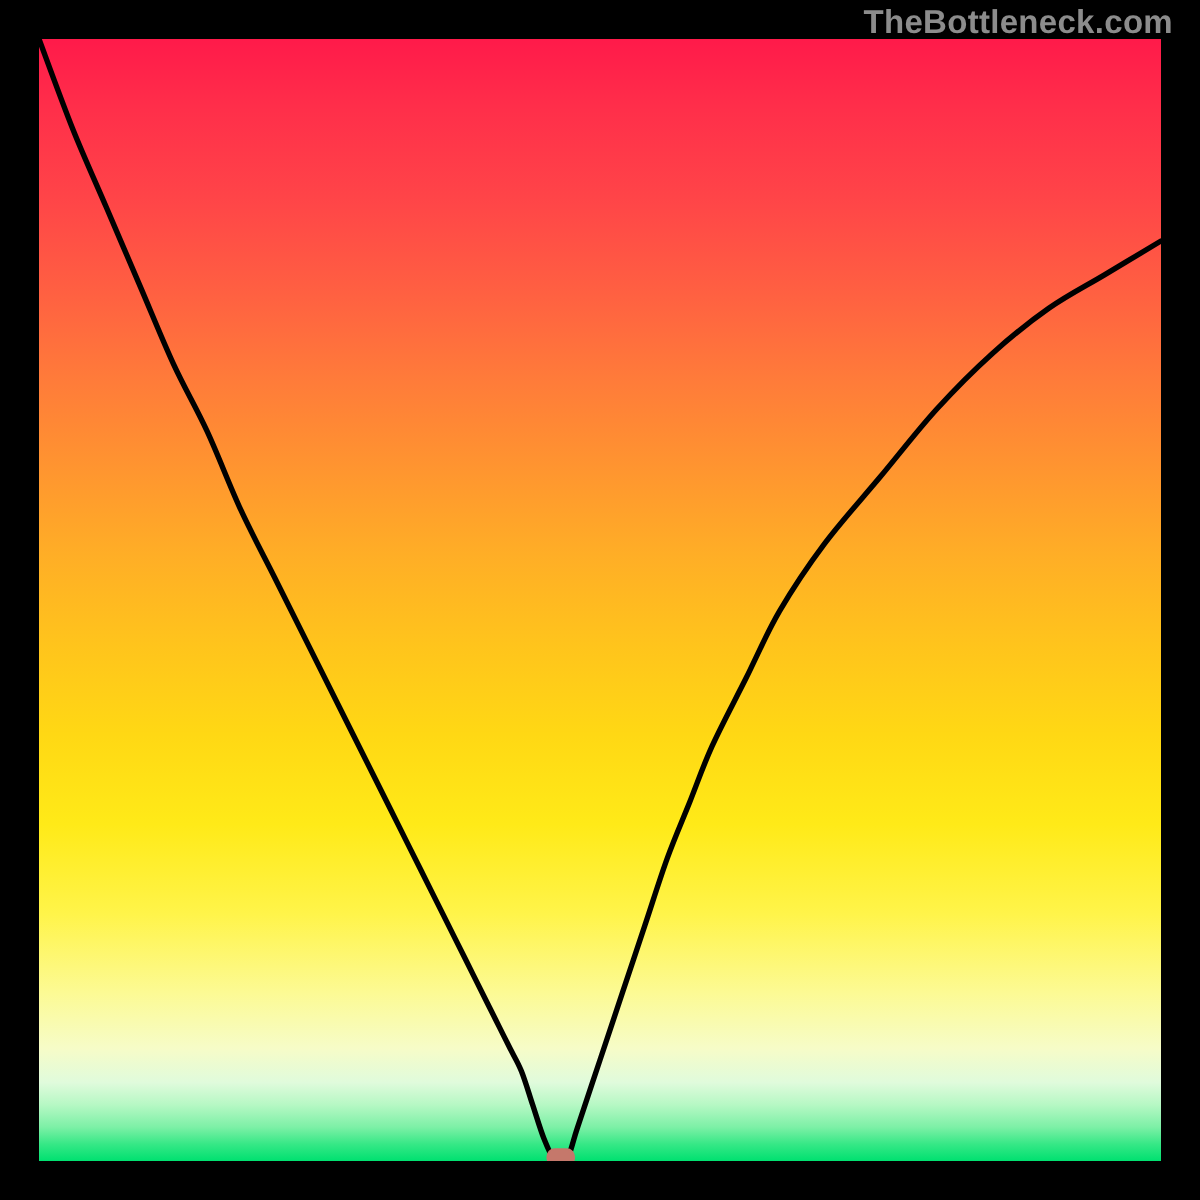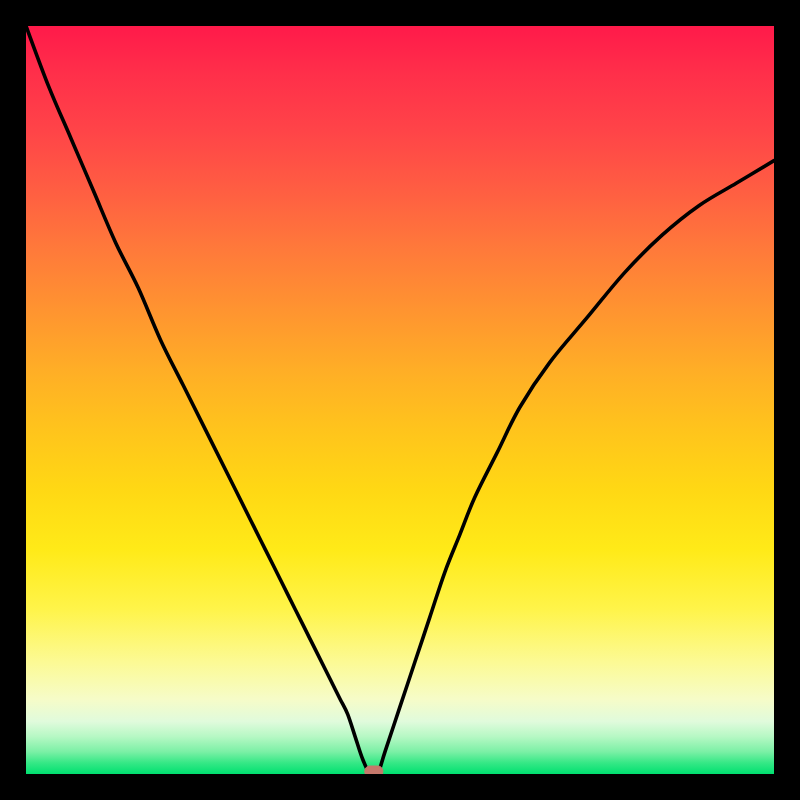--- a/index.html
+++ b/index.html
@@ -74,13 +74,14 @@
 <body>
 
 <div class="frame">
   <div class="plot">
     <div class="gradient"></div>
     <svg class="curve-svg" viewBox="0 0 748 748" preserveAspectRatio="none">
       <path id="curve-path" class="curve-path" d="M 0.00 0.00 C 3.74 9.97, 14.96 41.14, 22.44 59.84 C 29.92 78.54, 37.40 94.75, 44.88 112.20 C 52.36 129.65, 59.84 147.11, 67.32 164.56 C 74.80 182.01, 82.28 200.71, 89.76 216.92 C 97.24 233.13, 104.72 245.59, 112.20 261.80 C 119.68 278.01, 127.16 297.95, 134.64 314.16 C 142.12 330.37, 149.60 344.08, 157.08 359.04 C 164.56 374.00, 172.04 388.96, 179.52 403.92 C 187.00 418.88, 194.48 433.84, 201.96 448.80 C 209.44 463.76, 218.17 481.21, 224.40 493.68 C 230.63 506.15, 234.37 513.63, 239.36 523.60 C 244.35 533.57, 249.33 543.55, 254.32 553.52 C 259.31 563.49, 264.29 573.47, 269.28 583.44 C 274.27 593.41, 279.25 603.39, 284.24 613.36 C 289.23 623.33, 295.46 635.80, 299.20 643.28 C 302.94 650.76, 304.19 653.25, 306.68 658.24 C 309.17 663.23, 311.67 668.21, 314.16 673.20 C 316.65 678.19, 319.15 681.93, 321.64 688.16 C 324.13 694.39, 326.63 703.12, 329.12 710.60 C 331.61 718.08, 334.11 726.81, 336.60 733.04 C 339.09 739.27, 341.59 745.51, 344.08 748.00 C 346.57 750.49, 349.07 751.74, 351.56 748.00 C 354.05 744.26, 355.30 736.78, 359.04 725.56 C 362.78 714.34, 369.01 695.64, 374.00 680.68 C 378.99 665.72, 383.97 650.76, 388.96 635.80 C 393.95 620.84, 398.93 605.88, 403.92 590.92 C 408.91 575.96, 413.89 559.75, 418.88 546.04 C 423.87 532.33, 428.85 521.11, 433.84 508.64 C 438.83 496.17, 442.57 484.95, 448.80 471.24 C 455.03 457.53, 463.76 441.32, 471.24 426.36 C 478.72 411.40, 484.95 396.44, 493.68 381.48 C 502.41 366.52, 512.38 351.56, 523.60 336.60 C 534.82 321.64, 548.53 306.68, 561.00 291.72 C 573.47 276.76, 585.93 260.55, 598.40 246.84 C 610.87 233.13, 623.33 220.66, 635.80 209.44 C 648.27 198.22, 660.73 188.25, 673.20 179.52 C 685.67 170.79, 698.13 164.56, 710.60 157.08 C 723.07 149.60, 741.77 138.38, 748.00 134.64"></path>
       <rect id="marker" class="marker" x="338.82" y="740.00" width="18" height="11" rx="5" ry="5"></rect>
     </svg>
   </div>
+  <div class="watermark">TheBottleneck.com</div>
 </div>
 
 </body></html>

